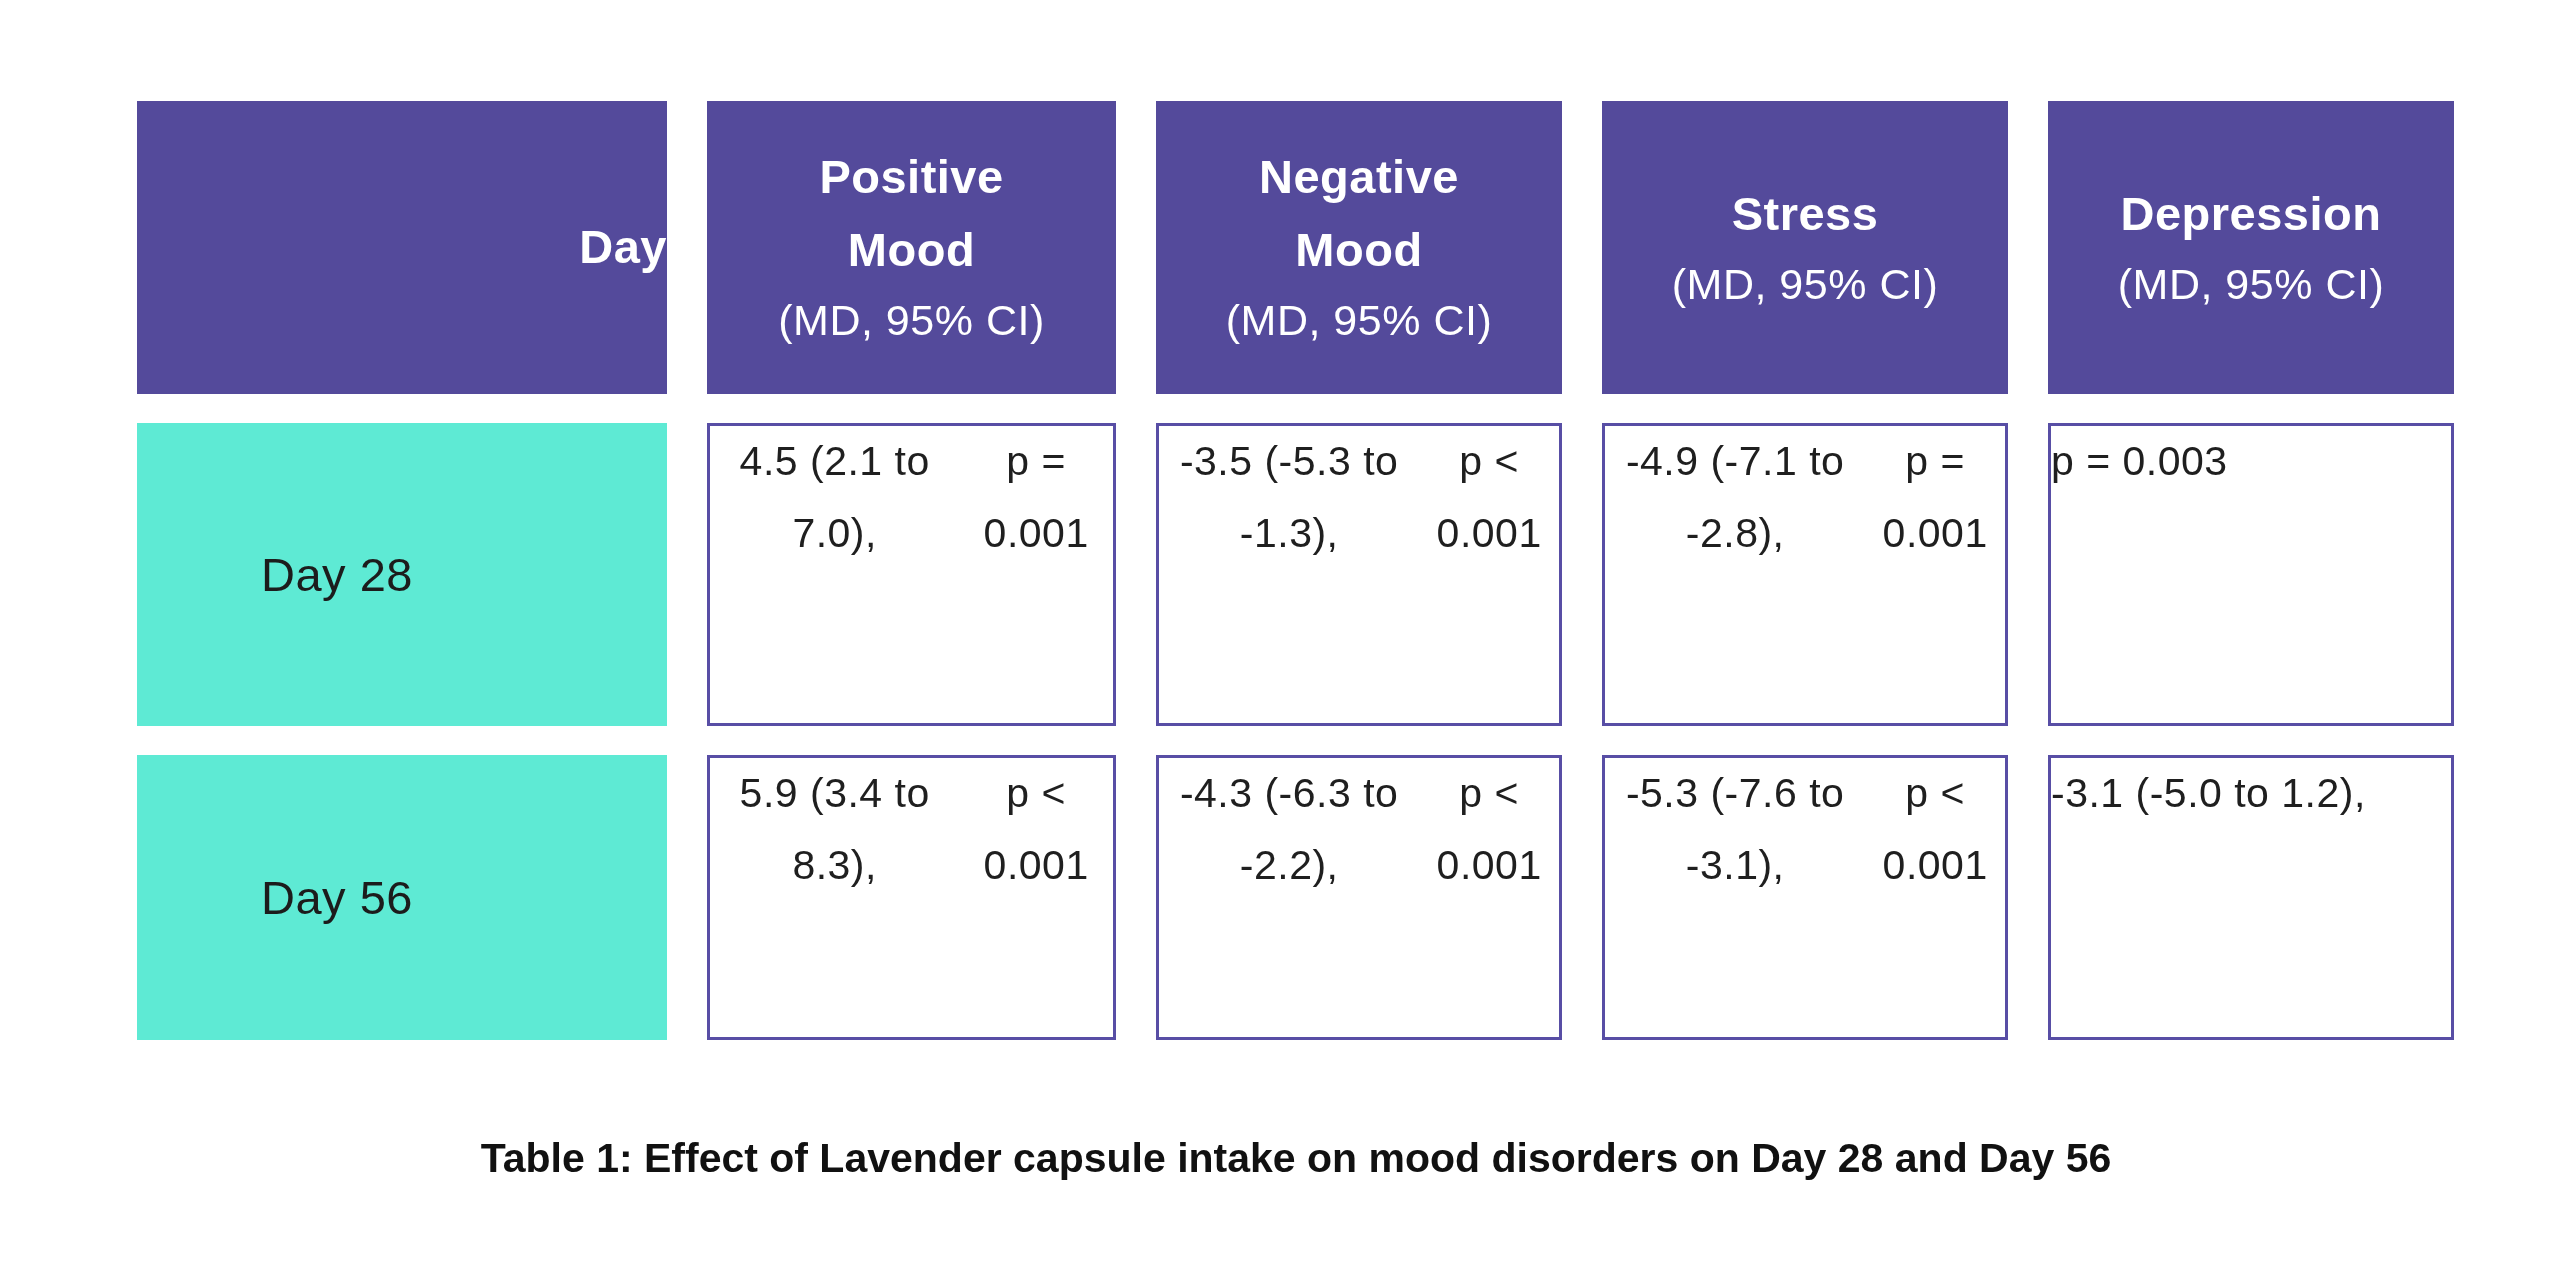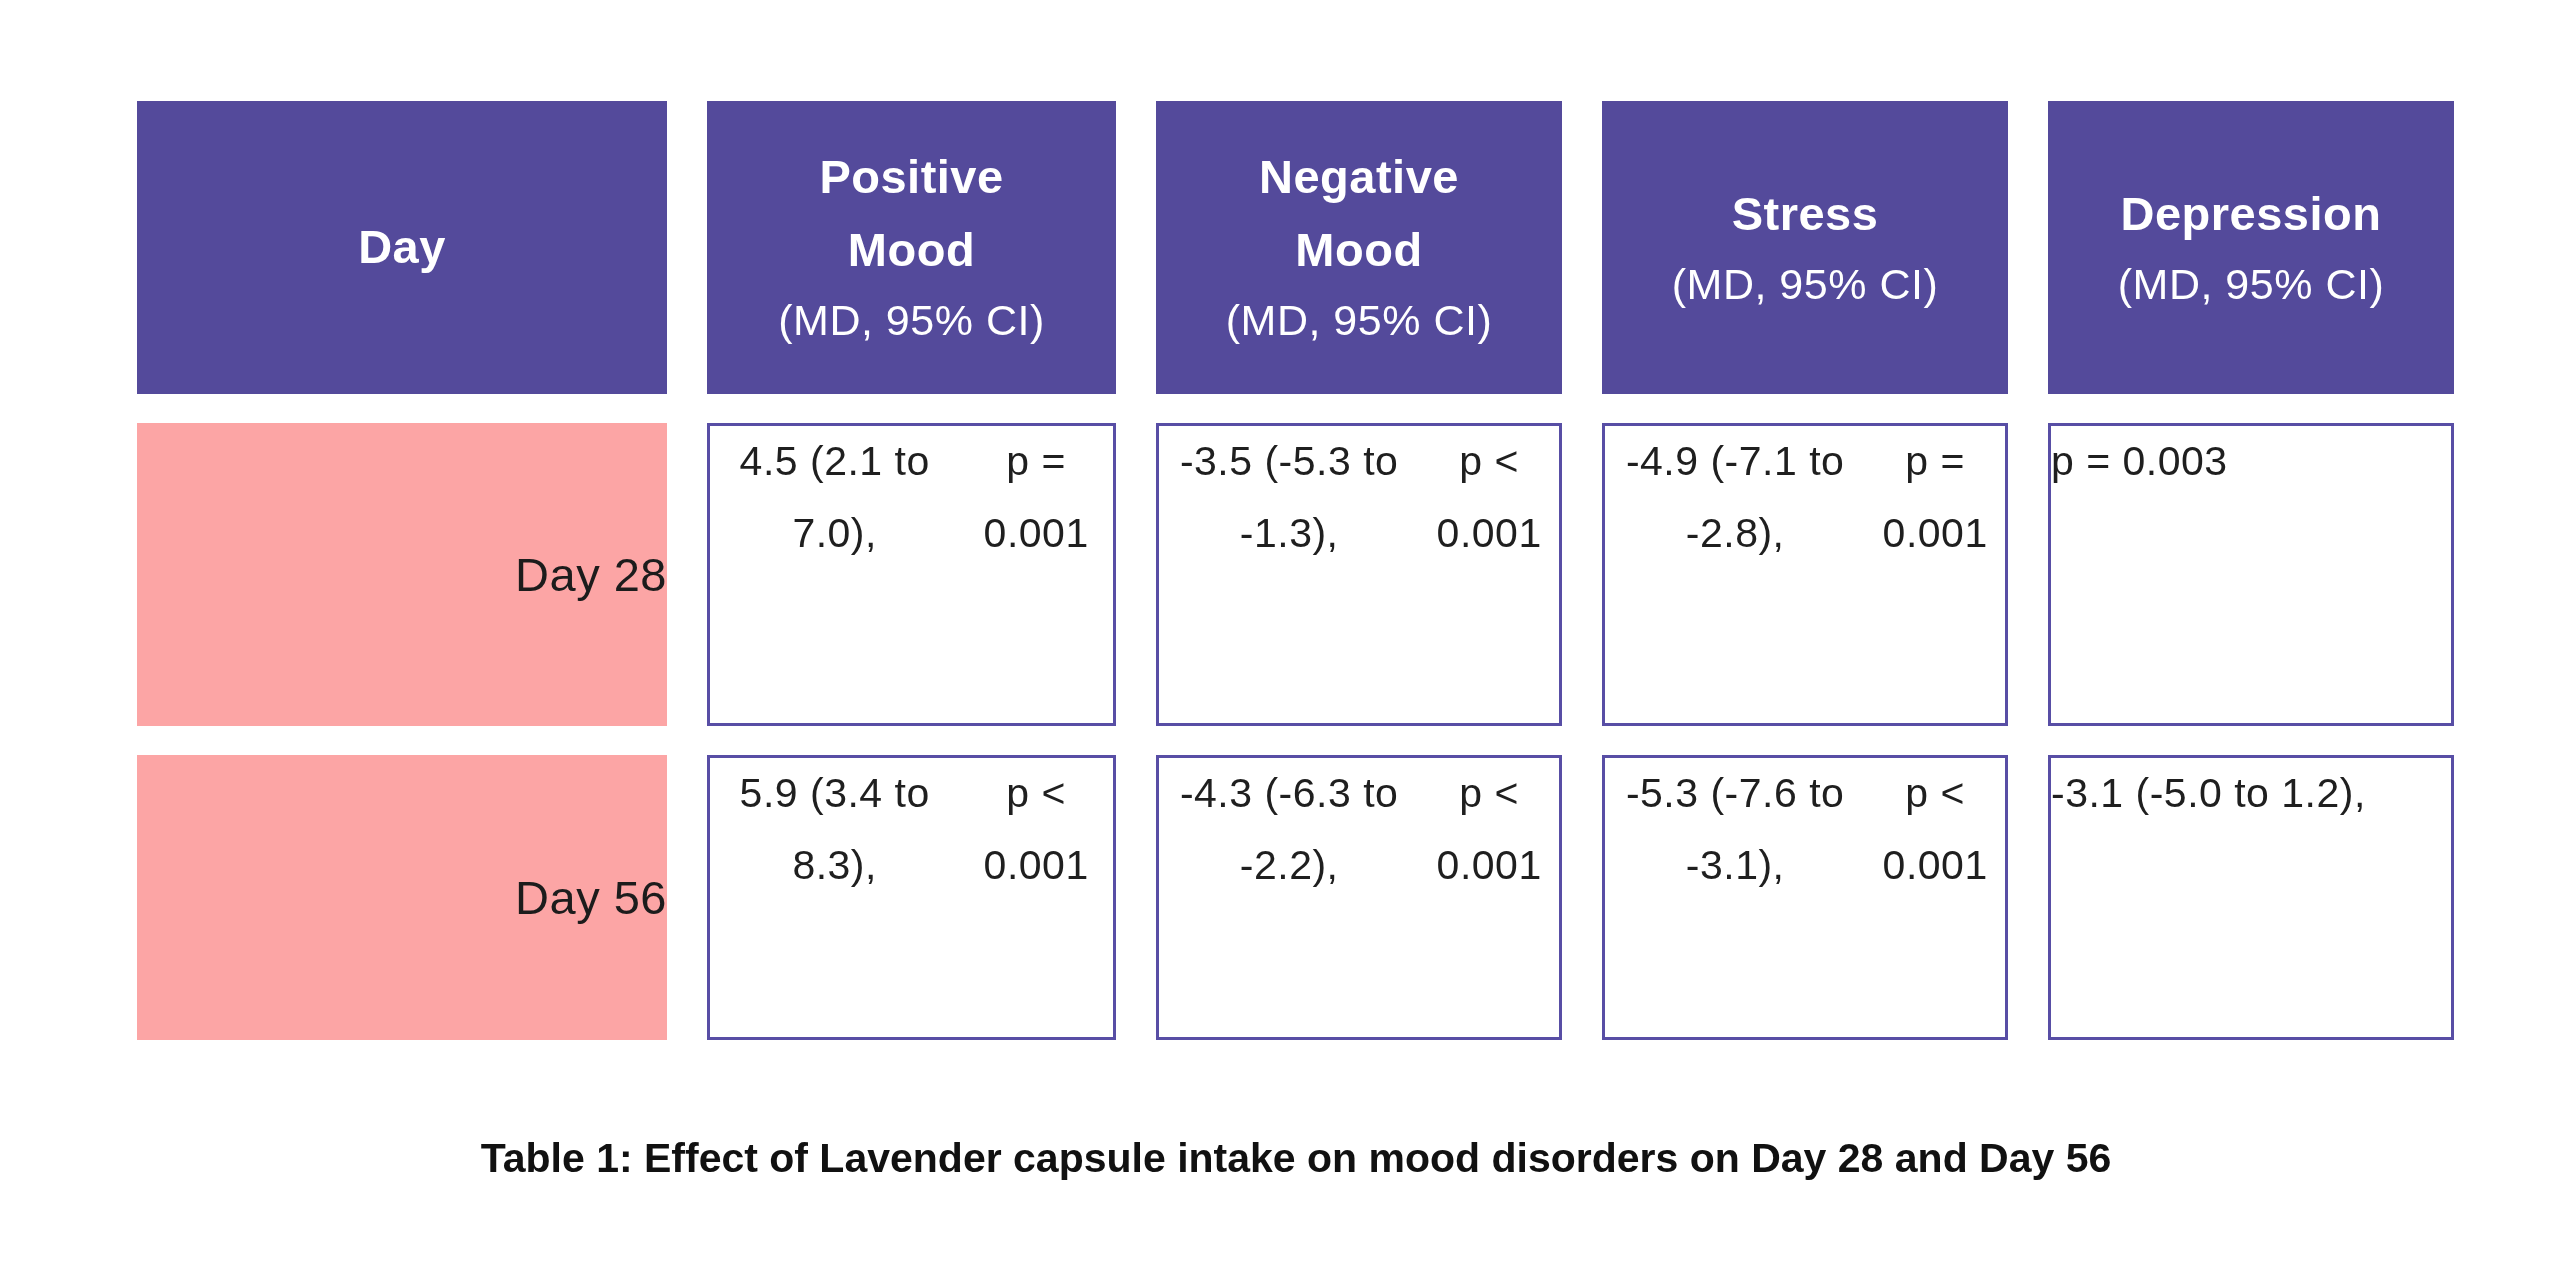--- a/index.html
+++ b/index.html
@@ -31,43 +31,43 @@
     background: #544A9B;
     color: #ffffff;
     display: flex;
     flex-direction: column;
     justify-content: center;
     align-items: center;
     text-align: center;
     letter-spacing: 0.5px;
   }
   .hcell.col-day {
-    align-items: center;
+    align-items: flex-end;
     text-align: left;
     box-sizing: border-box;
   }
   .htitle {
     font-size: 47px;
     font-weight: 700;
     line-height: 1.55;
   }
   .hsub {
     font-size: 43px;
     font-weight: 400;
     line-height: 1.55;
   }
   .daycell {
-    background: #fca5a5;
+    background: #5eead4;
     color: #1c1c1c;
     display: flex;
     align-items: center;
+    padding-left: 124px;
     box-sizing: border-box;
     font-size: 47px;
     letter-spacing: 0.5px;
-    justify-content: flex-end;
   }
   .dcell {
     background: #ffffff;
     border: 3px solid #584EA5;
     box-sizing: border-box;
     display: flex;
     flex-direction: row;
     text-align: center;
     color: #1f1f1f;
     font-size: 41px;

